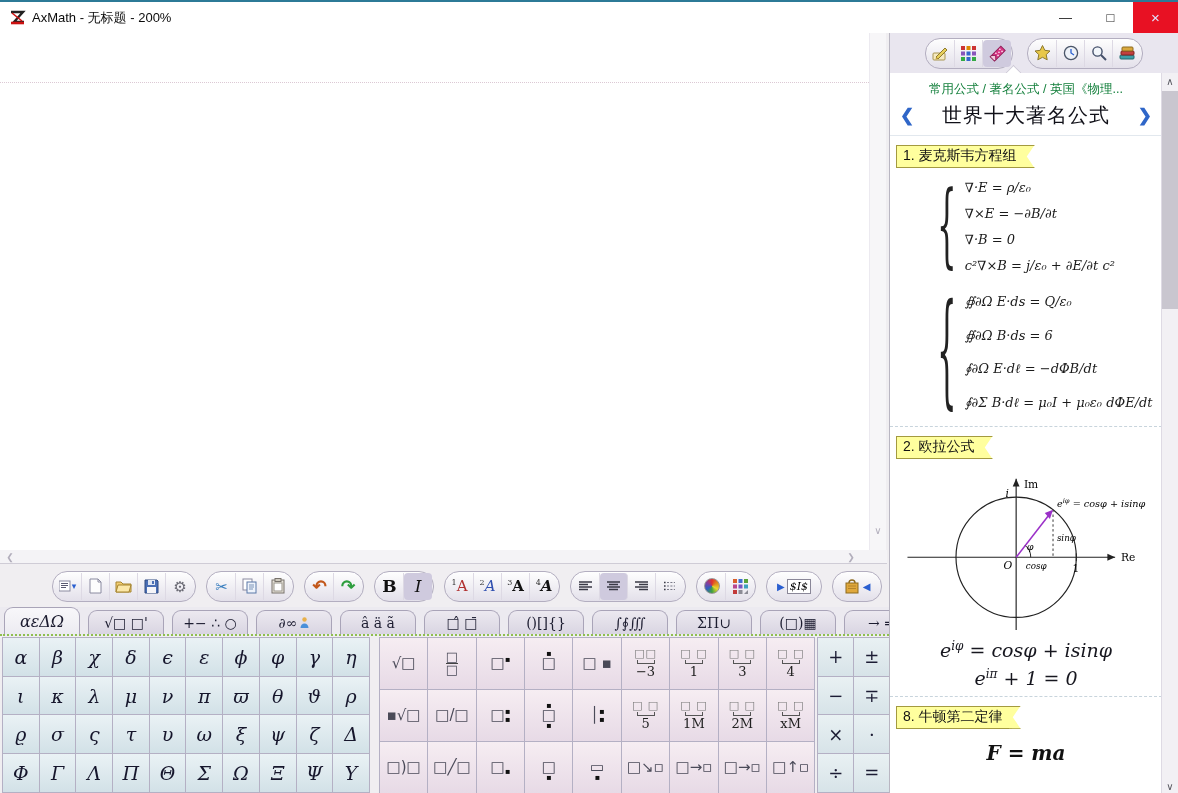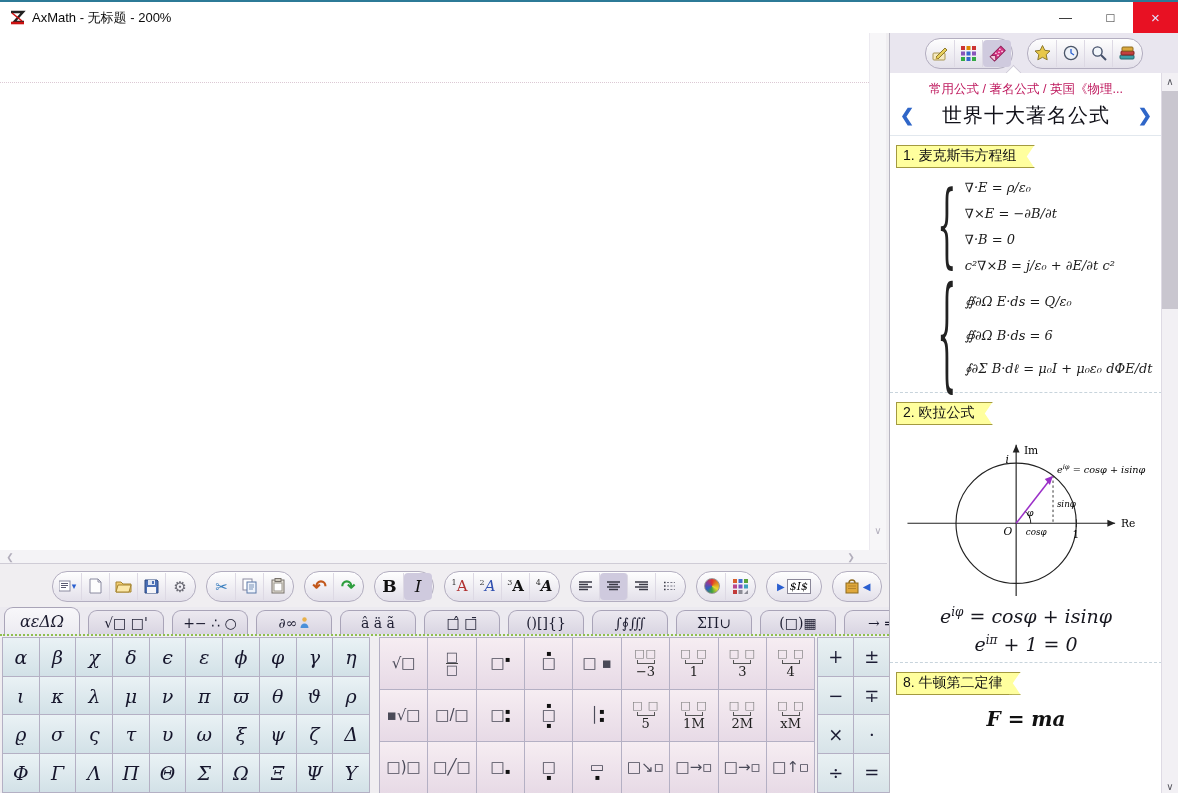--- a/index.html
+++ b/index.html
@@ -106,21 +106,21 @@
   .notch { position:absolute; left:118px; top:34px; width:11px; height:11px; background:#fff;
     border-left:1px solid #cfcad8; border-top:1px solid #cfcad8; transform:rotate(45deg); }
   #panel-scrollbar { position:absolute; right:0; top:40px; width:17px; height:722px; background:#f2f0f4;
     border-left:1px solid #dedae4; }
   #panel-scrollbar .arr { position:absolute; left:0; width:16px; text-align:center; color:#57575f;
     font-size:10px; cursor:pointer; }
   #panel-scrollbar .arr.up { top:3px; } #panel-scrollbar .arr.dn { bottom:3px; }
   #panel-scrollbar .thumb { position:absolute; left:0; top:18px; width:16px; height:218px; background:#c9c6cf; cursor:pointer; }
   #panel-content { position:absolute; left:0; top:40px; width:272px; height:722px; background:#fff;
     overflow:hidden; }
-  .crumb { text-align:center; color:#be185d; font-size:12.5px; padding:8px 4px 2px; white-space:nowrap; }
+  .crumb { text-align:center; color:#15803d; font-size:12.5px; padding:8px 4px 2px; white-space:nowrap; }
   .titlerow { display:flex; align-items:center; justify-content:space-between; padding:2px 10px 6px;
     border-bottom:1px solid #e2e8ee; }
   .titlerow .nav { color:#2f66c8; font-size:17px; font-weight:bold; cursor:pointer; }
   .titlerow .ttl { font-size:20px; color:#101018; letter-spacing:1px; }
   .sec-label { display:inline-block; position:relative; background:#ffff9e; border:1px solid #a39a40;
     padding:1px 8px 2px 6px; font-size:14px; color:#131313; margin:9px 0 4px 6px; }
   .sec-label::after { content:""; position:absolute; right:-10px; top:-1px; bottom:-1px; width:11px;
     background:#ffff9e; border:1px solid #a39a40; border-left:none;
     clip-path:polygon(0 0,100% 0,35% 50%,100% 100%,0 100%); }
   .eqblock { display:flex; align-items:center; margin:2px 0 6px 48px;
@@ -639,20 +639,21 @@
           <div class="ln">∇×E = −∂B/∂t</div>
           <div class="ln">∇·B = 0</div>
           <div class="ln">c²∇×B = j/ε₀ + ∂E/∂t c²</div>
         </div>
       </div>
       <div class="eqblock">
         <span class="brace" style="transform:scaleY(4.4) scaleX(1.1)">{</span>
         <div class="eqlines intg">
           <div class="ln">∯∂Ω E·ds = Q/ε₀</div>
           <div class="ln">∯∂Ω B·ds = 6</div>
+          <div class="ln">∮∂Ω E·dℓ = −dΦB/dt</div>
           <div class="ln">∮∂Σ B·dℓ = μ₀I + μ₀ε₀ dΦE/dt</div>
         </div>
       </div>
       <div class="card-sep"></div>
 
       
       <div class="sec-label">2. 欧拉公式</div>
       <div class="euler-diagram">
         <svg width="262" height="168" viewBox="0 0 270 173">
           <line x1="18" y1="95" x2="232" y2="95" stroke="#222" stroke-width="1.2"></line>

